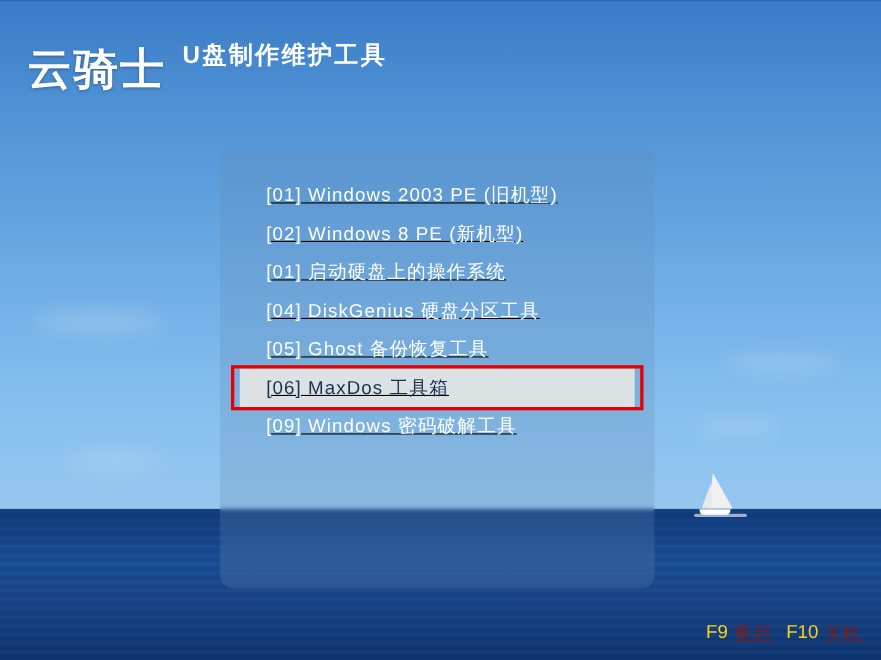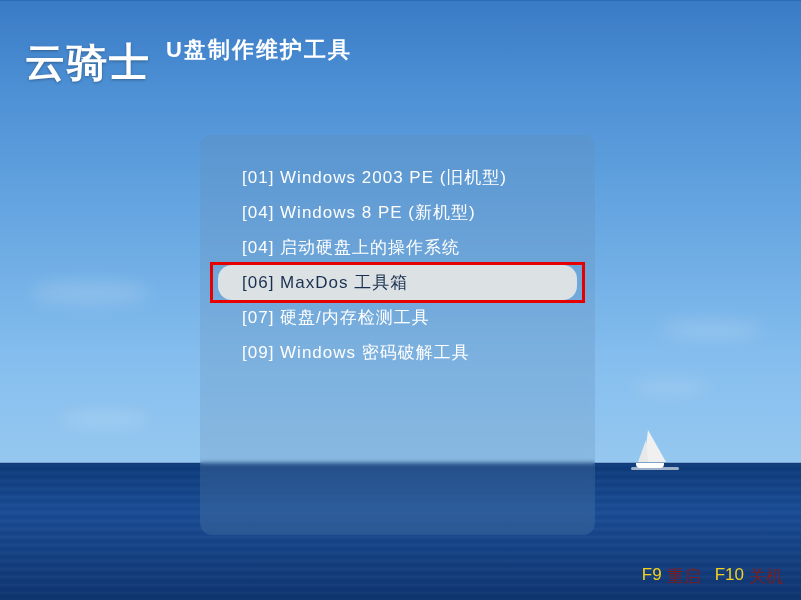--- a/index.html
+++ b/index.html
@@ -62,20 +62,21 @@
     .menu-panel {
       position: absolute;
       top: 135px;
       left: 200px;
       width: 395px;
       height: 400px;
       background: rgba(100, 140, 180, 0.25);
       backdrop-filter: blur(2px);
       border-radius: 12px;
       padding: 25px 0;
+      text-decoration: underline;
     }
     
     .menu-item {
       height: 35px;
       line-height: 35px;
       padding-left: 42px;
       color: #ffffff;
       font-size: 17px;
       letter-spacing: 1px;
       cursor: pointer;
@@ -100,21 +101,20 @@
       pointer-events: none;
       z-index: 2;
     }
     
     .menu-item.selected {
       background: #dce2e4;
       color: #1a3050;
       padding-left: 24px;
       margin: 0;
       position: relative;
-      border-radius: 14px;
     }
     
     .sailboat {
       position: absolute;
       right: 125px;
       top: 430px;
       width: 40px;
       height: 45px;
     }
     
@@ -236,31 +236,34 @@
 <div class="brand">
   <div class="brand-logo">云骑士</div>
   <div class="brand-subtitle">U盘制作维护工具</div>
 </div>
 
 <div class="menu-panel">
   <div class="menu-item-wrapper">
     <div class="menu-item">[01] Windows 2003 PE (旧机型)</div>
   </div>
   <div class="menu-item-wrapper">
-    <div class="menu-item">[04] Windows 8 PE (新机型)</div>
-  </div>
-  <div class="menu-item-wrapper">
-    <div class="menu-item">[04] 启动硬盘上的操作系统</div>
+    <div class="menu-item">[02] Windows 8 PE (新机型)</div>
+  </div>
+  <div class="menu-item-wrapper">
+    <div class="menu-item">[01] 启动硬盘上的操作系统</div>
+  </div>
+  <div class="menu-item-wrapper">
+    <div class="menu-item">[04] DiskGenius 硬盘分区工具</div>
+  </div>
+  <div class="menu-item-wrapper">
+    <div class="menu-item">[05] Ghost 备份恢复工具</div>
   </div>
   <div class="menu-item-wrapper selected">
     <div class="highlight-border"></div>
     <div class="menu-item selected">[06] MaxDos 工具箱</div>
-  </div>
-  <div class="menu-item-wrapper">
-    <div class="menu-item">[07] 硬盘/内存检测工具</div>
   </div>
   <div class="menu-item-wrapper">
     <div class="menu-item">[09] Windows 密码破解工具</div>
   </div>
 </div>
 
 <div class="sailboat">
   <div class="sail-main"></div>
   <div class="sail-front"></div>
   <div class="hull"></div>

